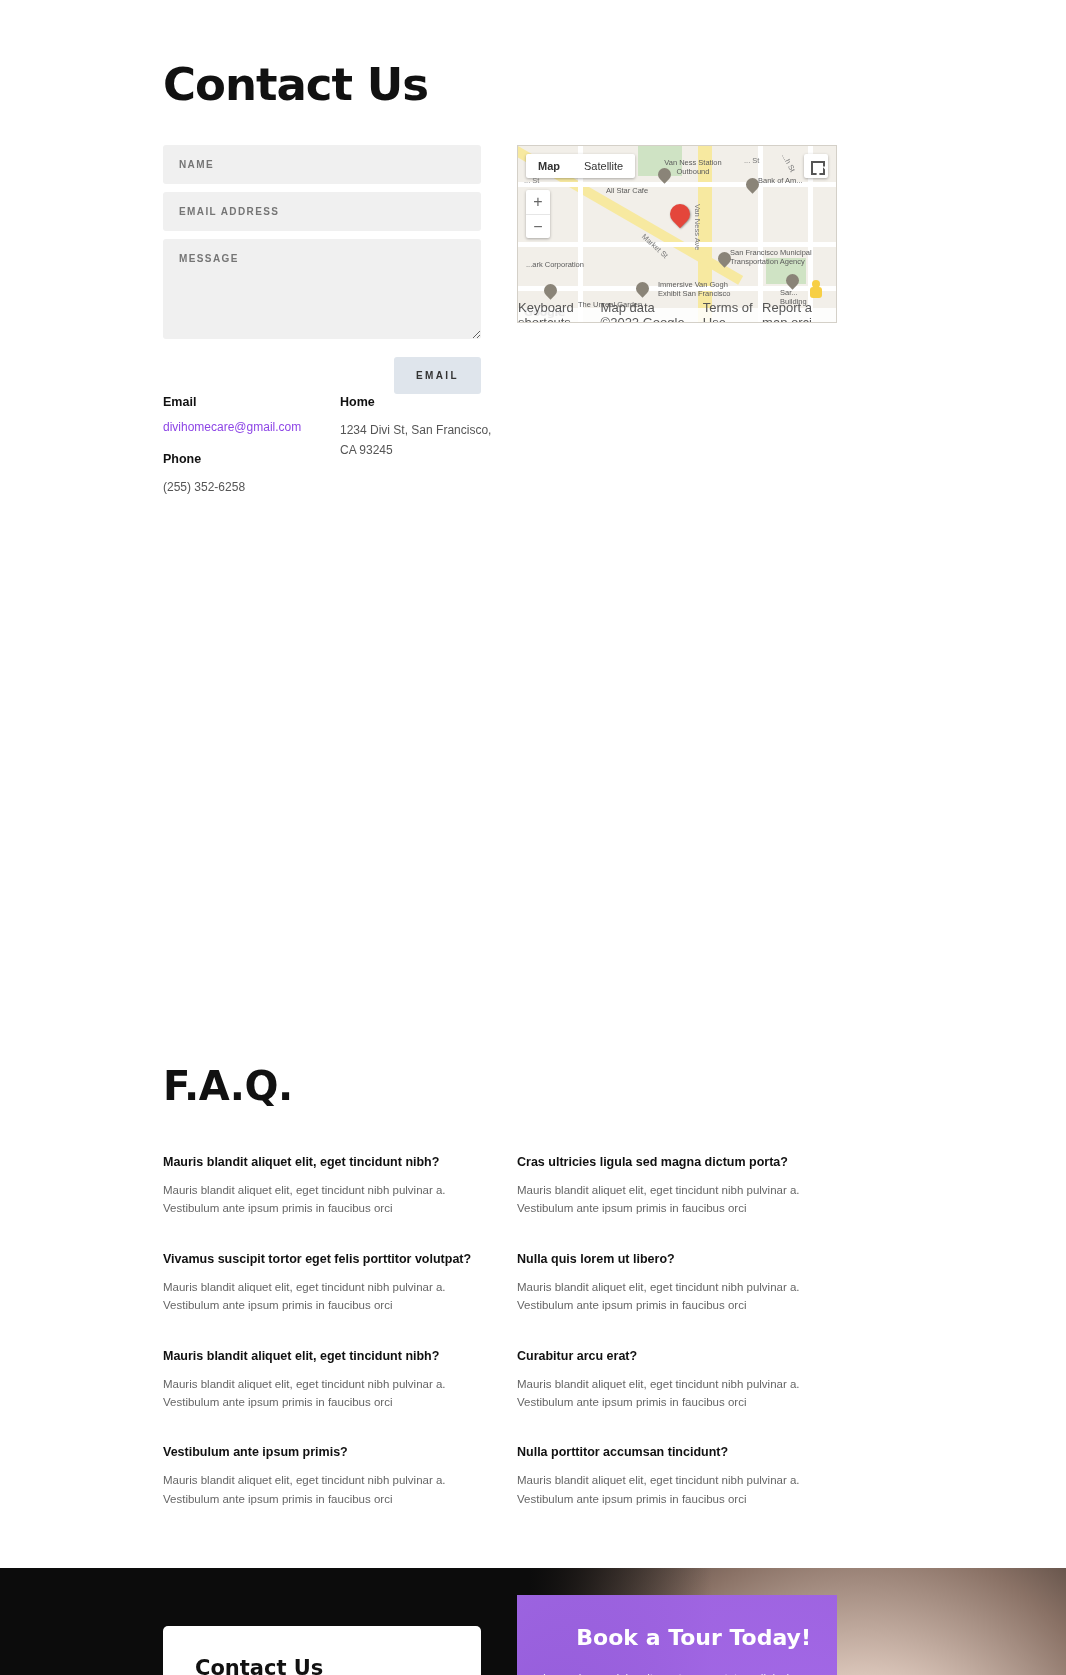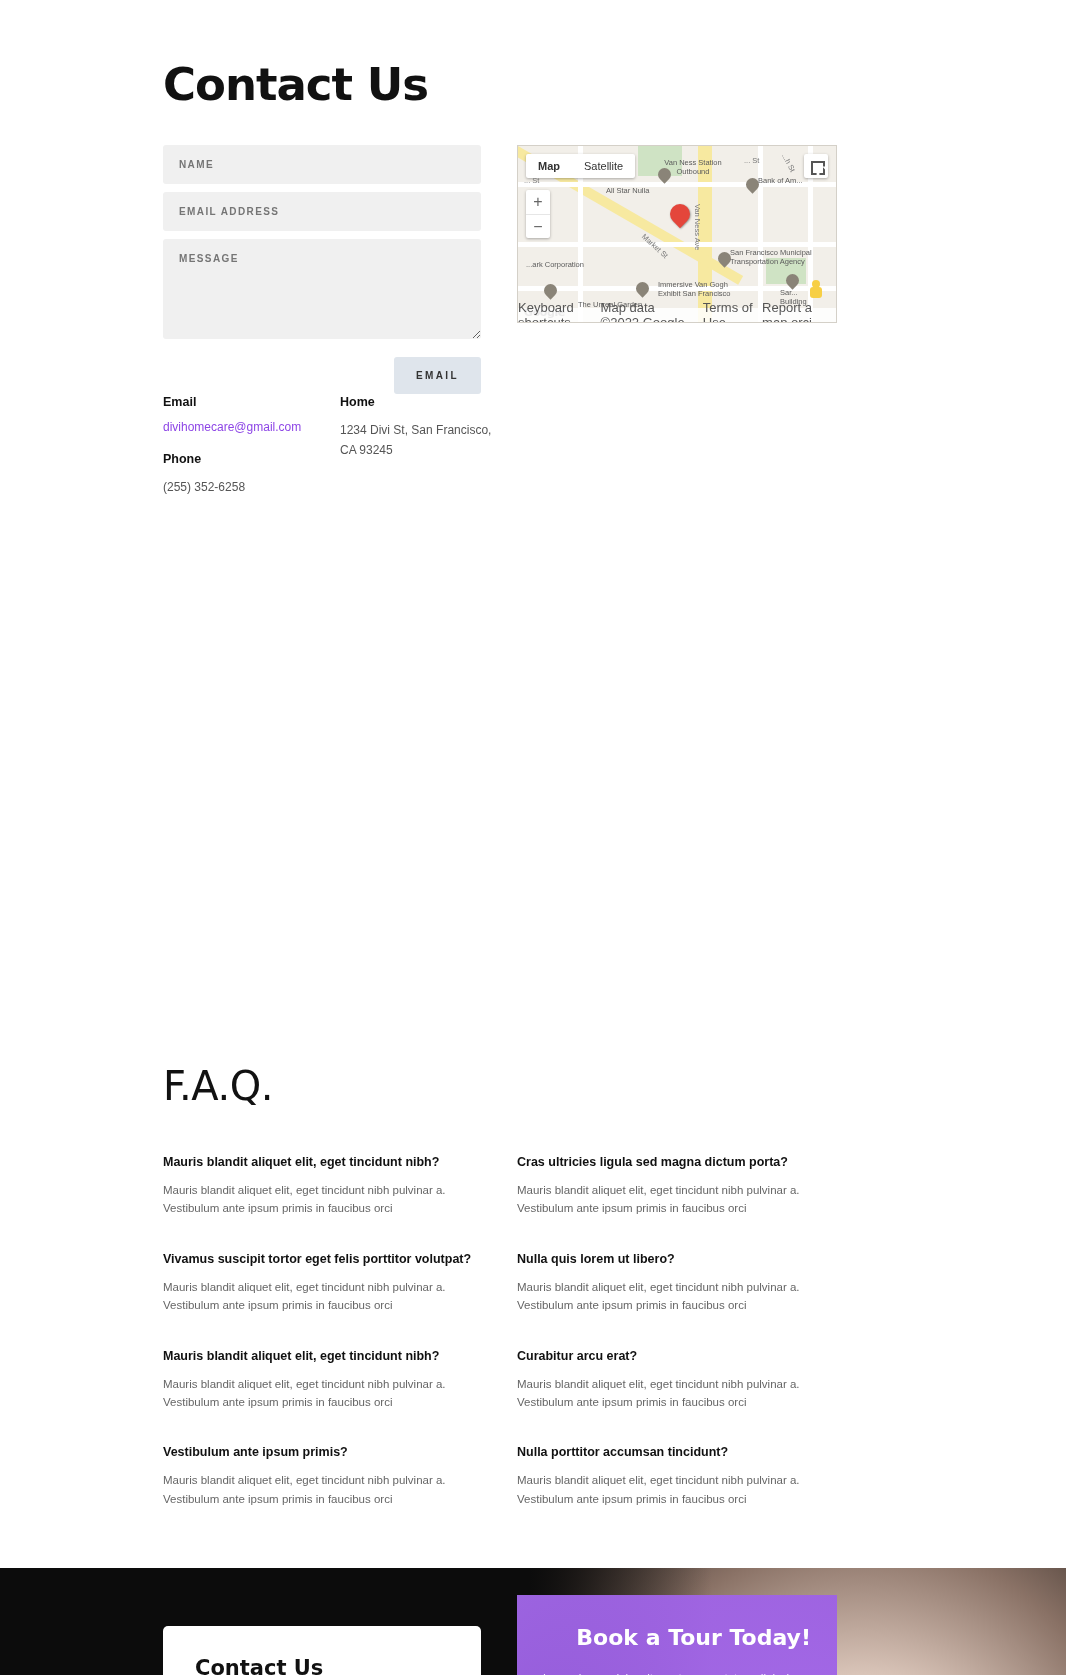--- a/index.html
+++ b/index.html
@@ -176,21 +176,21 @@
   }
   .pegman {
     position: absolute; right: 14px; bottom: 22px; width: 12px; height: 20px;
   }
   .pegman .h { width: 8px; height: 8px; border-radius: 50%; background: #f7cf45; margin: 0 auto; }
   .pegman .b { width: 12px; height: 11px; background: #f7cf45; border-radius: 3px; margin-top: -1px; }
 
   
   .faq-section { padding: 0 0 60px 0; }
   .faq-title {
-    font-size: 40px; font-weight: 400; color: #111;
+    font-size: 40px; font-weight: 700; color: #111;
     margin: 18px 0 46px 163px; letter-spacing: -.5px;
     font-family: "DejaVu Sans", sans-serif;
   }
   .faq-grid {
     display: grid; grid-template-columns: 318px 320px;
     column-gap: 36px; row-gap: 34px;
     margin-left: 163px; width: 700px;
   }
   .faq-q {
     font-size: 12.5px; font-weight: 700; color: #111; margin-bottom: 12px;
@@ -314,21 +314,21 @@
       </div>
     <div class="poi" style="left:26px;top:138px;">
         <div class="p"></div>
       </div>
     <div class="poi" style="left:268px;top:128px;">
         <div class="p"></div>
       </div>
 
     <div class="map-label" style="left:132px;top:12px;width:86px;text-align:center;">Van Ness Station Outbound</div>
     <div class="map-label" style="left:240px;top:30px;">Bank of Am...</div>
-    <div class="map-label" style="left:88px;top:40px;">All Star Nulla</div>
+    <div class="map-label" style="left:88px;top:40px;">All Star Cafe</div>
     <div class="map-label" style="left:8px;top:70px;margin-top:44px;">...ark Corporation</div>
     <div class="map-label" style="left:212px;top:102px;width:102px;">San Francisco Municipal Transportation Agency</div>
     <div class="map-label" style="left:140px;top:134px;width:92px;">Immersive Van Gogh Exhibit San Francisco</div>
     <div class="map-label" style="left:60px;top:154px;">The Unreal Garden</div>
     <div class="map-label" style="left:262px;top:142px;width:40px;">Sar... Building</div>
 
     <div class="map-street" style="left:184px;top:58px;transform:rotate(90deg);transform-origin:left top;">Van Ness Ave</div>
     <div class="map-street" style="left:128px;top:86px;transform:rotate(42deg);transform-origin:left top;">Market St</div>
     <div class="map-street" style="left:6px;top:30px;">... St</div>
     <div class="map-street" style="left:270px;top:6px;transform:rotate(62deg);transform-origin:left top;">...h St</div>

